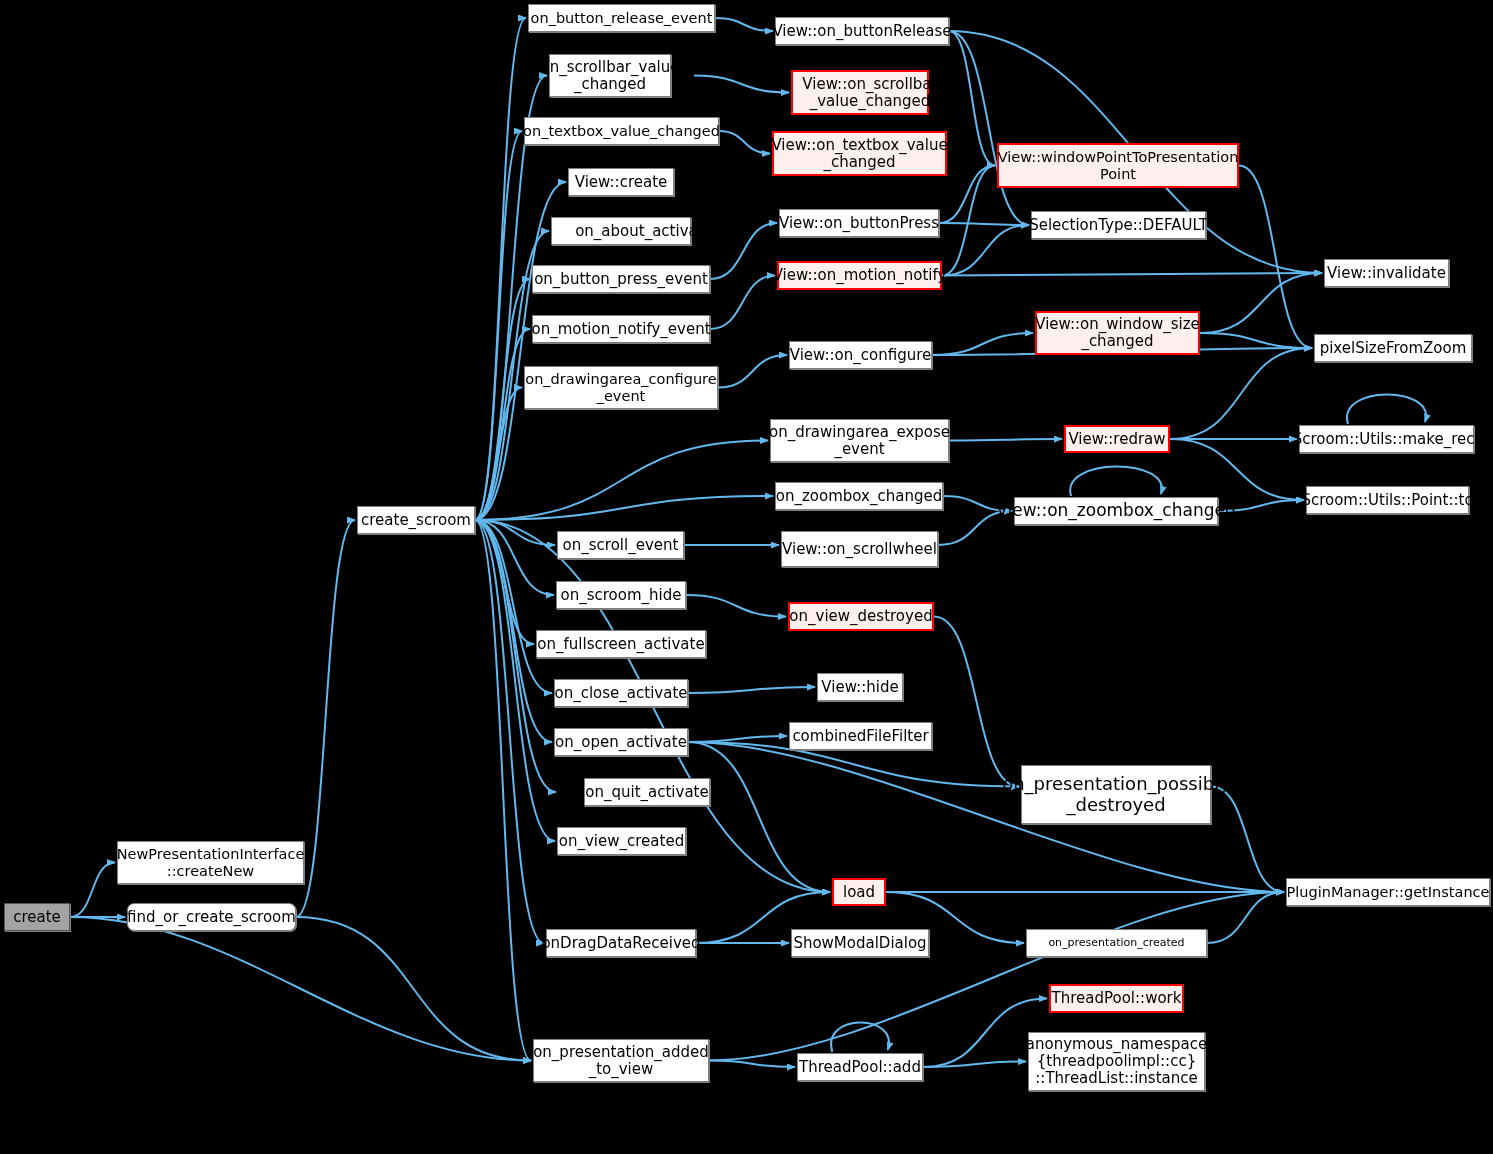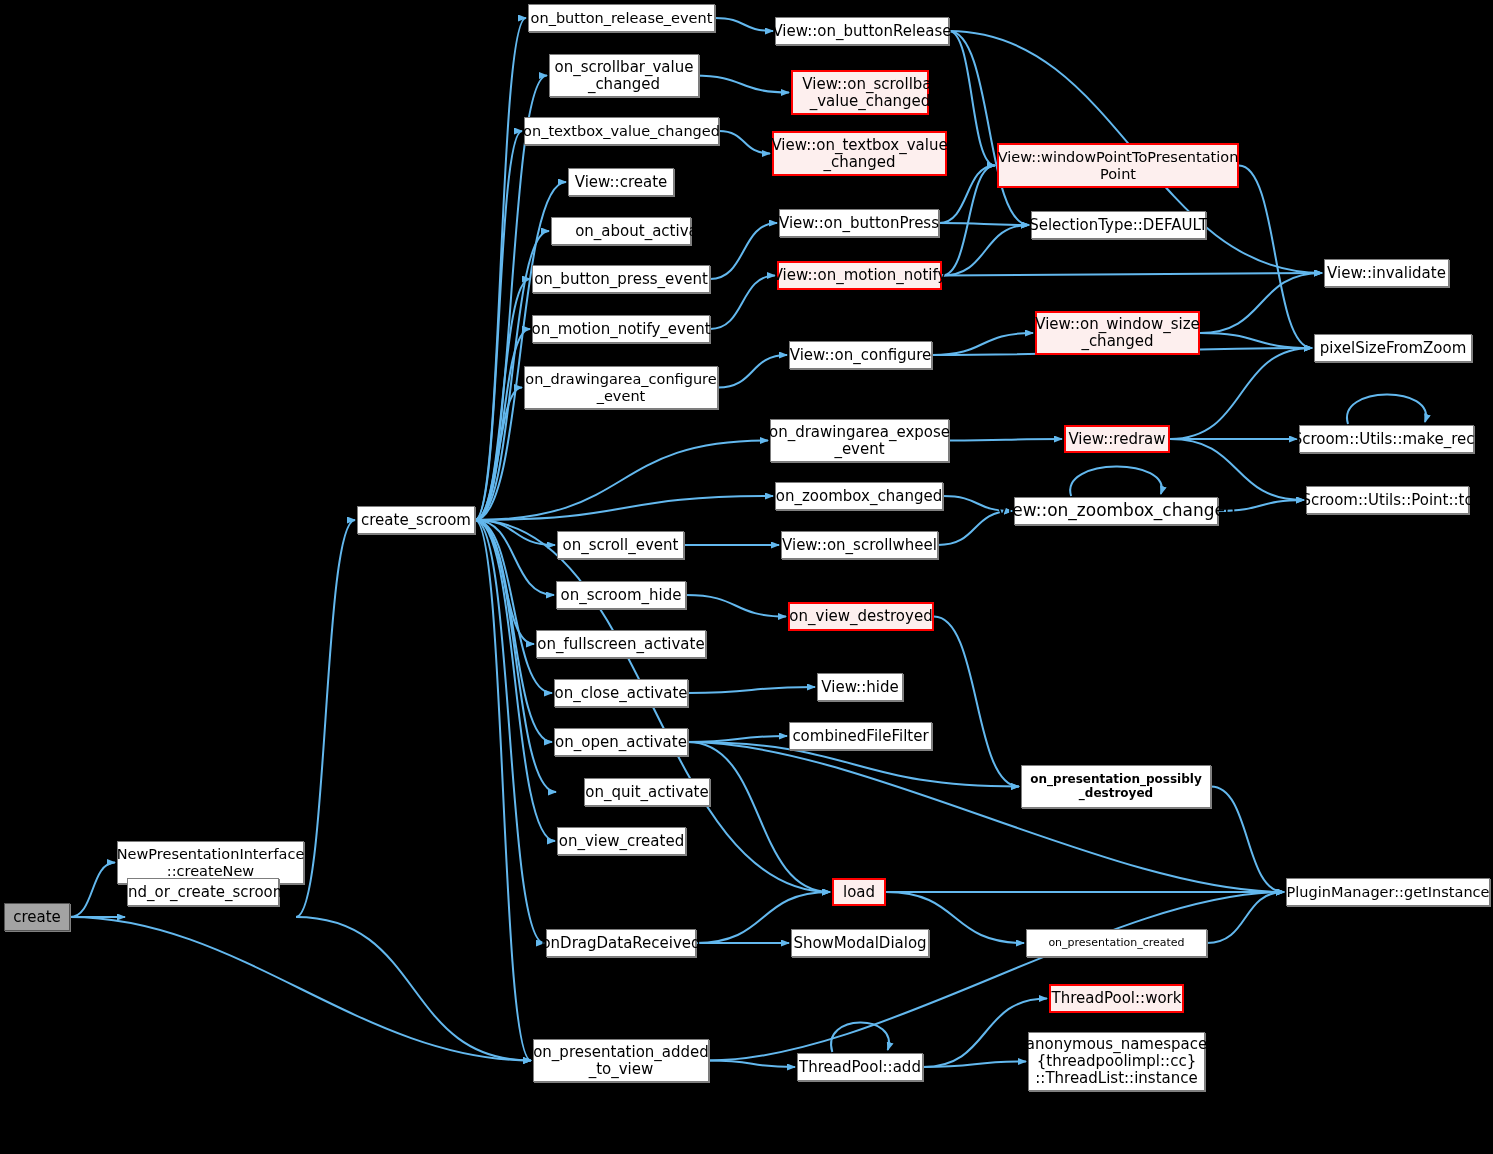--- a/index.html
+++ b/index.html
@@ -94,21 +94,21 @@
         <path d="M709,1060.5 C756.3,1060.5 747.7,1067 795,1067" fill="none" stroke="#63b8ee" stroke-width="2" marker-end="url(#ah)"></path>
         <path d="M709,1060.5 C879,1060.5 1114,892 1284,892" fill="none" stroke="#63b8ee" stroke-width="2" marker-end="url(#ah)"></path>
         <path d="M832.28,1052 C820.28,1013 899.72,1013 887.72,1050" fill="none" stroke="#63b8ee" stroke-width="2" marker-end="url(#ah)"></path>
         <path d="M923,1067 C991.2,1067 978.8,998.5 1047,998.5" fill="none" stroke="#63b8ee" stroke-width="2" marker-end="url(#ah)"></path>
         <path d="M923,1067 C979.65,1067 969.35,1061.5 1026,1061.5" fill="none" stroke="#63b8ee" stroke-width="2" marker-end="url(#ah)"></path>
       </g>
   </svg>
   <div id="node-layer">
       <div class="node n-plain" style="left: 528px; top: 4px; width: 187px; height: 28px; font-size: 14.5px;"><span>on_button_release_event</span></div>
       <div class="node n-plain" style="left: 775px; top: 17px; width: 174px; height: 28px;"><span>View::on_buttonRelease</span></div>
-      <div class="node n-plain" style="left: 549px; top: 54px; width: 150px; height: 43px;"><span>on_scrollbar_value
+      <div class="node n-plain" style="left: 549px; top: 54px; width: 122px; height: 43px;"><span>on_scrollbar_value
 _changed</span></div>
       <div class="node n-red" style="left: 791px; top: 70px; width: 138px; height: 45px; padding-left: 20px;"><span>View::on_scrollbar
 _value_changed</span></div>
       <div class="node n-plain" style="left: 524px; top: 117px; width: 195px; height: 28px; font-size: 14.5px;"><span>on_textbox_value_changed</span></div>
       <div class="node n-red" style="left: 772px; top: 131px; width: 175px; height: 45px;"><span>View::on_textbox_value
 _changed</span></div>
       <div class="node n-red" style="left: 997px; top: 143px; width: 242px; height: 45px; font-size: 14.5px;"><span>View::windowPointToPresentation
 Point</span></div>
       <div class="node n-plain" style="left: 568px; top: 168px; width: 106px; height: 28px;"><span>View::create</span></div>
       <div class="node n-plain" style="left: 779px; top: 209px; width: 160px; height: 28px;"><span>View::on_buttonPress</span></div>
@@ -126,38 +126,38 @@
 _event</span></div>
       <div class="node n-plain" style="left: 770px; top: 419px; width: 179px; height: 43px;"><span>on_drawingarea_expose
 _event</span></div>
       <div class="node n-red" style="left: 1064px; top: 425px; width: 106px; height: 28px;"><span>View::redraw</span></div>
       <div class="node n-plain" style="left: 1299px; top: 425px; width: 175px; height: 28px;"><span>Scroom::Utils::make_rect</span></div>
       <div class="node n-plain" style="left: 775px; top: 482px; width: 168px; height: 28px;"><span>on_zoombox_changed</span></div>
       <div class="node n-plain" style="left: 1014px; top: 497px; width: 204px; height: 28px; font-size: 17px;"><span>View::on_zoombox_changed</span></div>
       <div class="node n-plain" style="left: 1306px; top: 486px; width: 163px; height: 28px;"><span>Scroom::Utils::Point::to</span></div>
       <div class="node n-plain" style="left: 357px; top: 506px; width: 118px; height: 28px;"><span>create_scroom</span></div>
       <div class="node n-plain" style="left: 557px; top: 531px; width: 127px; height: 28px;"><span>on_scroll_event</span></div>
-      <div class="node n-plain" style="left: 781px; top: 531px; width: 157px; height: 28px;"><span>View::on_scrollwheel</span></div>
+      <div class="node n-plain" style="left: 781px; top: 531px; width: 157px; height: 36px;"><span>View::on_scrollwheel</span></div>
       <div class="node n-plain" style="left: 556px; top: 581px; width: 130px; height: 28px;"><span>on_scroom_hide</span></div>
       <div class="node n-red" style="left: 788px; top: 602px; width: 146px; height: 29px;"><span>on_view_destroyed</span></div>
       <div class="node n-plain" style="left: 536px; top: 630px; width: 170px; height: 28px;"><span>on_fullscreen_activate</span></div>
       <div class="node n-plain" style="left: 554px; top: 679px; width: 134px; height: 28px;"><span>on_close_activate</span></div>
       <div class="node n-plain" style="left: 817px; top: 673px; width: 86px; height: 28px;"><span>View::hide</span></div>
       <div class="node n-plain" style="left: 554px; top: 728px; width: 134px; height: 28px;"><span>on_open_activate</span></div>
       <div class="node n-plain" style="left: 789px; top: 722px; width: 143px; height: 28px;"><span>combinedFileFilter</span></div>
-      <div class="node n-plain" style="left: 1021px; top: 765px; width: 190px; height: 43px; font-size: 12px; font-weight: bold;"><span>on_presentation_possibly
+      <div class="node n-plain" style="left: 1021px; top: 765px; width: 190px; height: 59px; font-size: 18px;"><span>on_presentation_possibly
 _destroyed</span></div>
       <div class="node n-plain" style="left: 584px; top: 778px; width: 126px; height: 28px;"><span>on_quit_activate</span></div>
       <div class="node n-plain" style="left: 557px; top: 827px; width: 129px; height: 28px;"><span>on_view_created</span></div>
       <div class="node n-plain" style="left: 117px; top: 841px; width: 187px; height: 43px; font-size: 14.5px;"><span>NewPresentationInterface
 ::createNew</span></div>
       <div class="node n-red" style="left: 832px; top: 878px; width: 54px; height: 28px;"><span>load</span></div>
       <div class="node n-plain" style="left: 1286px; top: 878px; width: 204px; height: 28px; font-size: 14.5px;"><span>PluginManager::getInstance</span></div>
       <div class="node n-cur" style="left: 4px; top: 903px; width: 66px; height: 28px;"><span>create</span></div>
-      <div class="node n-plain" style="left: 127px; top: 878px; width: 152px; height: 28px;"><span>find_or_create_scroom</span></div>
+      <div class="node n-plain" style="left: 127px; top: 903px; width: 169px; height: 28px; border-radius: 7px;"><span>find_or_create_scroom</span></div>
       <div class="node n-plain" style="left: 546px; top: 929px; width: 150px; height: 28px;"><span>onDragDataReceived</span></div>
       <div class="node n-plain" style="left: 791px; top: 929px; width: 138px; height: 28px;"><span>ShowModalDialog</span></div>
       <div class="node n-plain" style="left: 1026px; top: 929px; width: 181px; height: 28px; font-size: 11px;"><span>on_presentation_created</span></div>
       <div class="node n-red" style="left: 1049px; top: 984px; width: 135px; height: 29px;"><span>ThreadPool::work</span></div>
       <div class="node n-plain" style="left: 533px; top: 1039px; width: 176px; height: 43px;"><span>on_presentation_added
 _to_view</span></div>
       <div class="node n-plain" style="left: 797px; top: 1053px; width: 126px; height: 28px;"><span>ThreadPool::add</span></div>
       <div class="node n-plain" style="left: 1028px; top: 1032px; width: 177px; height: 59px;"><span>anonymous_namespace
 {threadpoolimpl::cc}
 ::ThreadList::instance</span></div>

